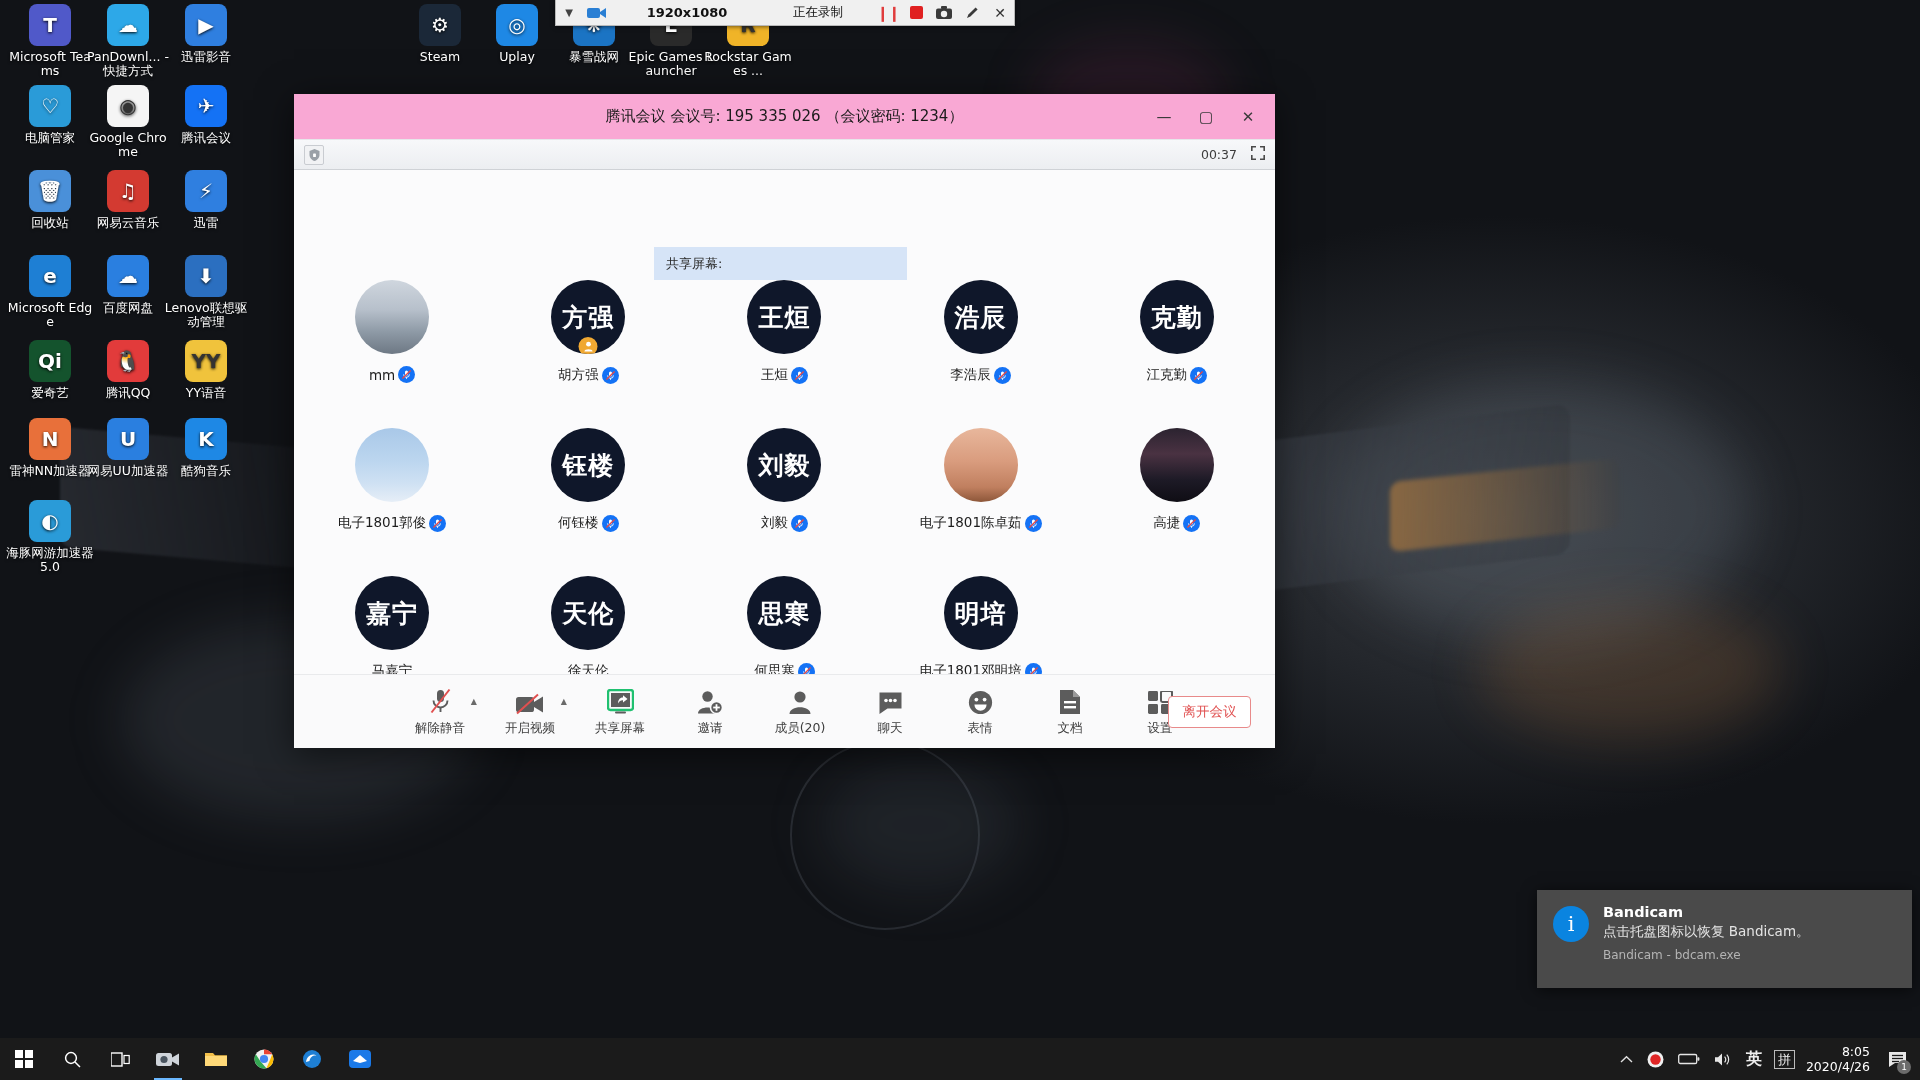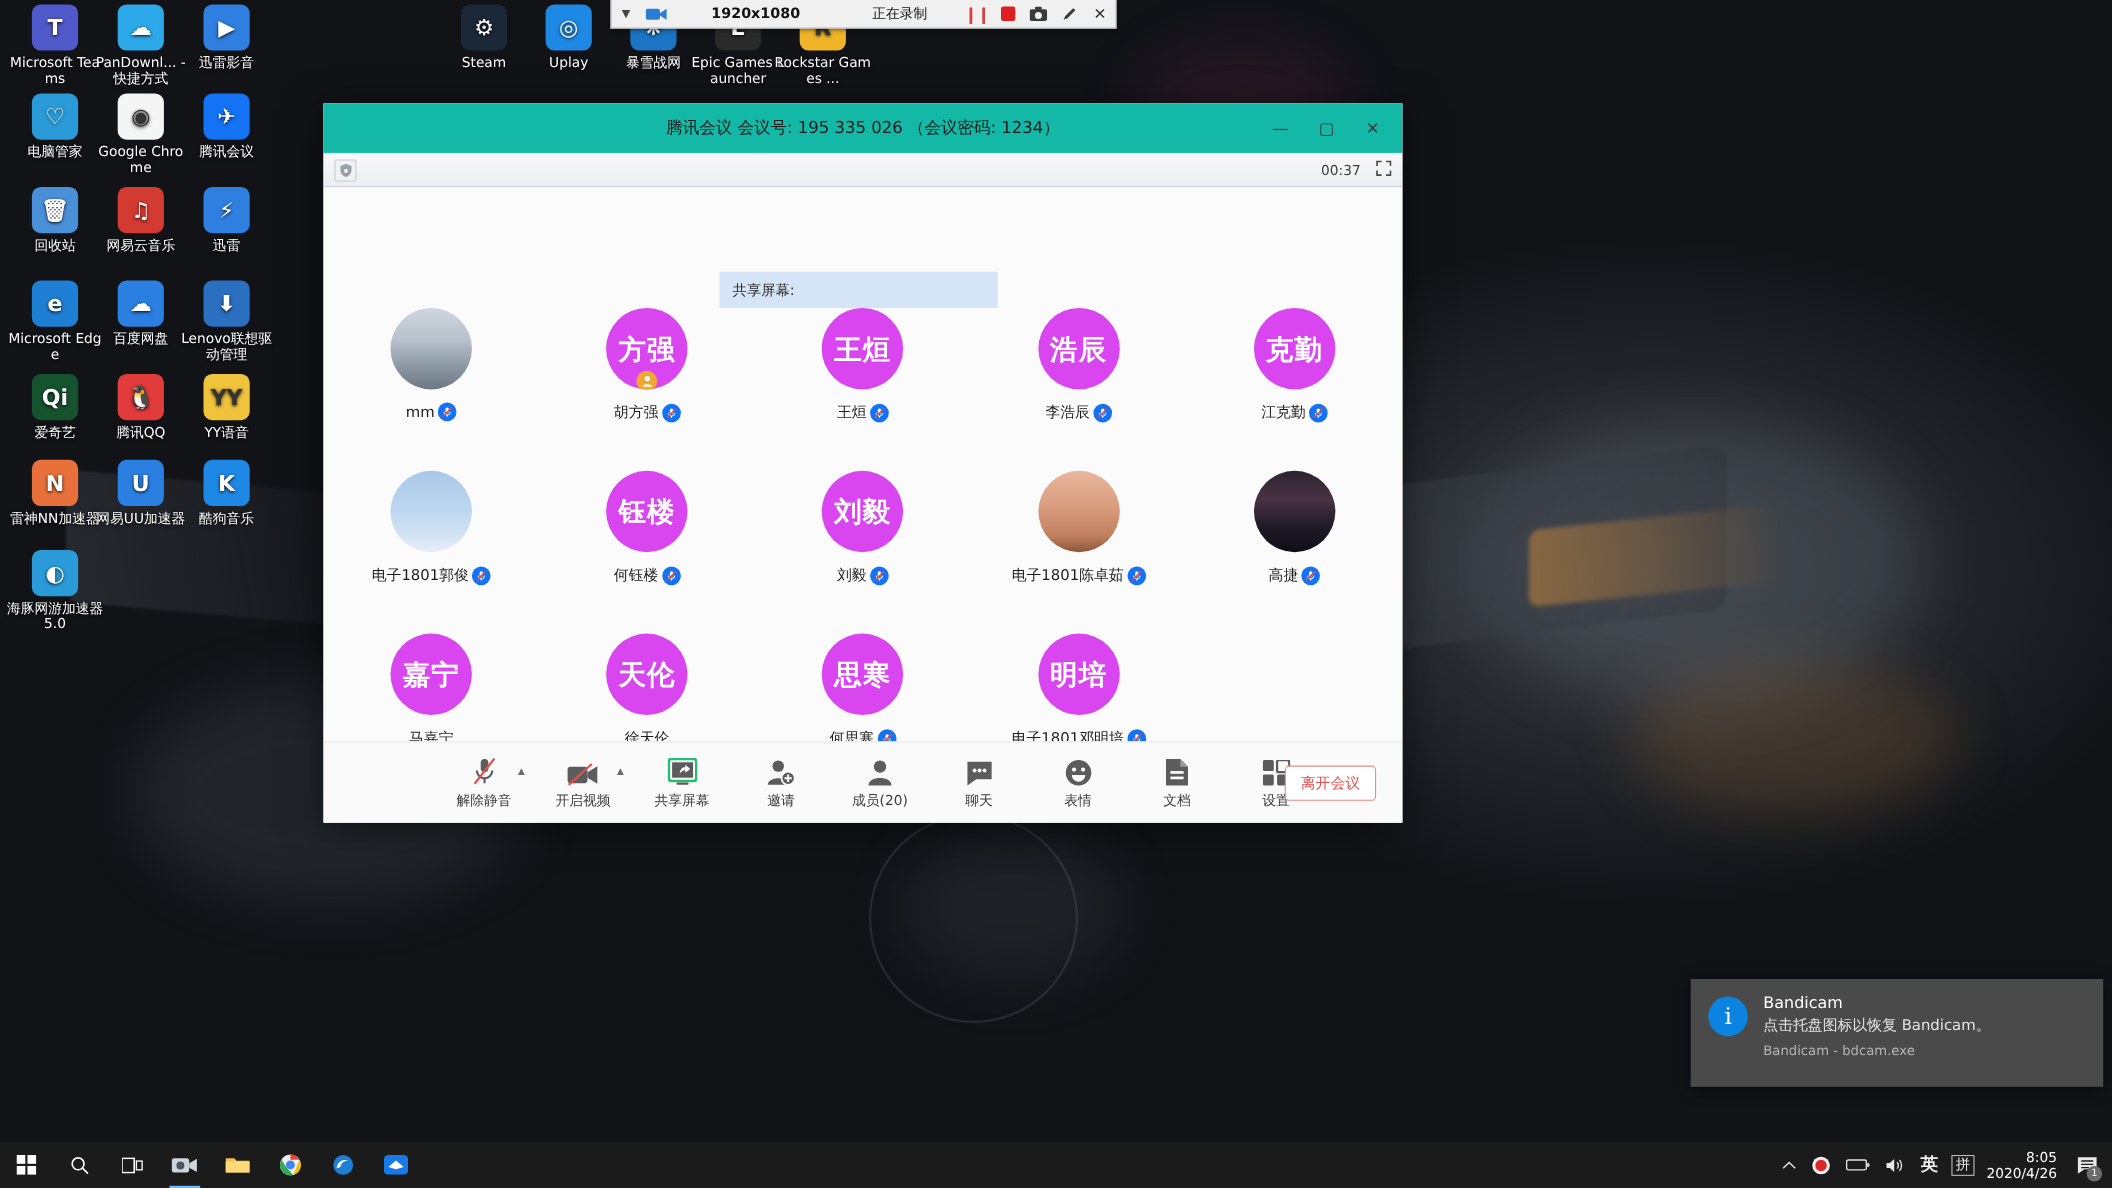--- a/index.html
+++ b/index.html
@@ -51,21 +51,21 @@
   #recbar .pause{color:#e03c3c;font-size:15px;font-weight:bold;letter-spacing:-1px;}
   #recbar .stop{width:13px;height:13px;background:#e02020;border-radius:2px;}
 
   
   #meet{
     position:absolute; left:294px; top:94px; width:981px; height:654px;
     background:#ffffff; box-shadow:0 6px 34px rgba(0,0,0,.55);
     display:flex; flex-direction:column; overflow:hidden;
   }
   #meet-title{
-    height:46px; background:#14b8a6; position:relative;
+    height:46px; background:#f9a8d4; position:relative;
     display:flex;align-items:center;justify-content:center;
     border-bottom:1px solid #e6e7ea;
   }
   #meet-title .t{font-size:15px;color:#1b1b1b;font-family:"DejaVu Sans",sans-serif;}
   #meet-title .wbtns{position:absolute; right:6px; top:0; height:46px; display:flex;}
   #meet-title .wb{width:42px;height:46px;display:flex;align-items:center;justify-content:center;
     font-size:15px;color:#3a3a3a;cursor:pointer;}
 
   #meet-sub{
     height:30px;background:linear-gradient(#f7f8fa,#eceef1);
@@ -87,21 +87,21 @@
     font-size:13px;color:#2c2c2c;
   }
 
   .grid{position:absolute; left:0; top:110px; right:0; display:flex;flex-wrap:wrap;}
   .cell{width:19.6%; margin:0 0.2%; height:148px; display:flex;flex-direction:column;
         align-items:center; justify-content:flex-start;}
   .av{width:74px;height:74px;border-radius:50%;overflow:hidden;position:relative;
       display:flex;align-items:center;justify-content:center;
       color:#fff;font-size:25px;font-weight:bold;letter-spacing:1px;
       font-family:"DejaVu Sans",sans-serif;}
-  .av.init{background:#d946ef;}
+  .av.init{background:#0f172a;}
   .nm{margin-top:12px;font-size:13.5px;color:#1d1d1d;display:flex;align-items:center;gap:3px;
       white-space:nowrap;}
   .mute{width:17px;height:17px;border-radius:50%;background:#1472f5;display:inline-flex;
         align-items:center;justify-content:center;flex:0 0 17px;}
   .hostbadge{position:absolute;bottom:-2px;left:50%;transform:translateX(-50%);
     width:19px;height:19px;border-radius:50%;background:#f0a832;display:flex;
     align-items:center;justify-content:center;}
 
   
   .ph1{background:linear-gradient(#cfd6de 0%,#b7c0cb 40%,#8e9aa6 70%,#6d7884 100%);}
@@ -127,21 +127,21 @@
 
   
   #toast{
     position:absolute;right:8px;bottom:92px;width:375px;height:98px;
     background:#4a4a4a;display:flex;align-items:flex-start;padding:14px 16px;gap:14px;
     box-shadow:0 2px 14px rgba(0,0,0,.6);
   }
   #toast .ic{width:36px;height:36px;border-radius:50%;background:#0a84e0;color:#fff;
     display:flex;align-items:center;justify-content:center;font-size:21px;
     font-family:"DejaVu Serif",serif;flex:0 0 36px;margin-top:2px;}
-  #toast .ttl{color:#fff;font-weight:normal;font-size:14.5px;}
+  #toast .ttl{color:#fff;font-weight:bold;font-size:14.5px;}
   #toast .msg{color:#e4e4e4;font-size:13.5px;margin-top:3px;}
   #toast .src{color:#b4b4b4;font-size:12px;margin-top:7px;}
 
   
   #taskbar{
     position:absolute;left:0;bottom:0;width:1920px;height:42px;background:#1b1b1b;
     display:flex;align-items:center;
   }
   .tb{width:48px;height:42px;display:flex;align-items:center;justify-content:center;cursor:pointer;position:relative;}
   .tb.active::after{content:"";position:absolute;bottom:0;left:10px;right:10px;height:2px;background:#6bb8ff;}

